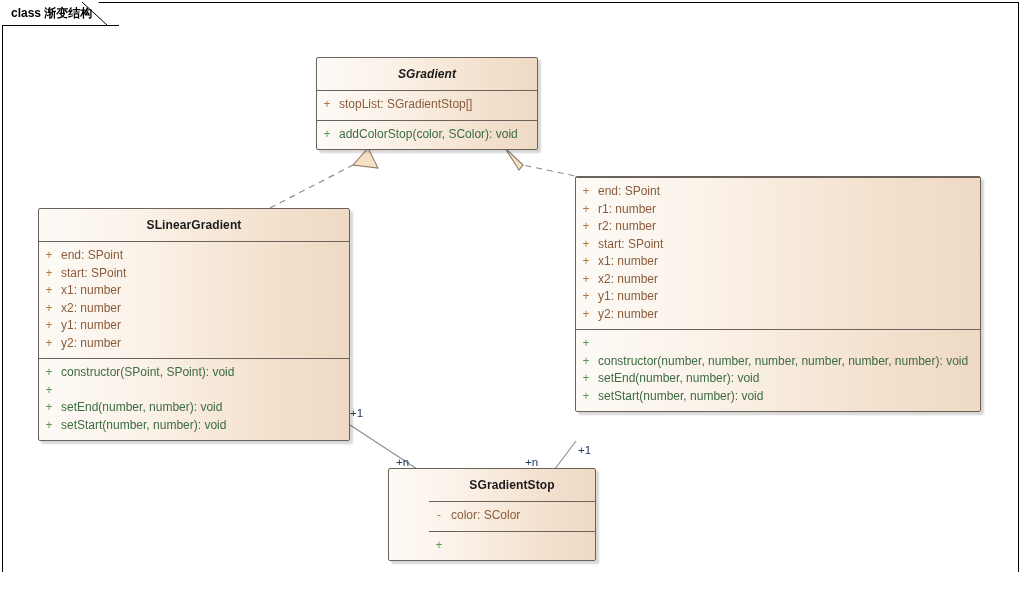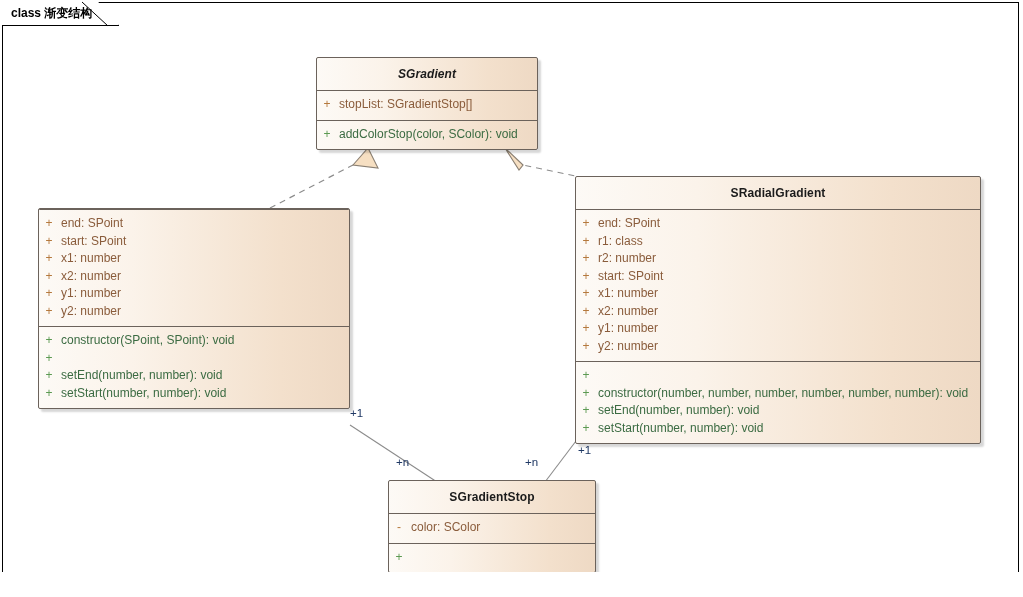--- a/index.html
+++ b/index.html
@@ -189,20 +189,21 @@
     <div class="uml-sep"></div>
     <div class="uml-section">
       <div class="uml-row oper">
         <span class="uml-vis">+</span>
         <span class="uml-text">addColorStop(color, SColor): void</span>
       </div>
     </div>
   </div>
 
   <div class="uml-class" style="left:38px; top:208px; width:312px;">
+    <div class="uml-header">SLinearGradient</div>
     <div class="uml-sep"></div>
     <div class="uml-section">
       <div class="uml-row attr">
         <span class="uml-vis">+</span>
         <span class="uml-text">end: SPoint</span>
       </div>
       <div class="uml-row attr">
         <span class="uml-vis">+</span>
         <span class="uml-text">start: SPoint</span>
       </div>
@@ -237,30 +238,29 @@
         <span class="uml-text">setEnd(number, number): void</span>
       </div>
       <div class="uml-row oper">
         <span class="uml-vis">+</span>
         <span class="uml-text">setStart(number, number): void</span>
       </div>
     </div>
   </div>
 
   <div class="uml-class" style="left:575px; top:176px; width:406px;">
-    <div class="uml-header">SRadialGradient</div>
     <div class="uml-sep"></div>
     <div class="uml-section">
       <div class="uml-row attr">
         <span class="uml-vis">+</span>
         <span class="uml-text">end: SPoint</span>
       </div>
       <div class="uml-row attr">
         <span class="uml-vis">+</span>
-        <span class="uml-text">r1: class</span>
+        <span class="uml-text">r1: number</span>
       </div>
       <div class="uml-row attr">
         <span class="uml-vis">+</span>
         <span class="uml-text">r2: number</span>
       </div>
       <div class="uml-row attr">
         <span class="uml-vis">+</span>
         <span class="uml-text">start: SPoint</span>
       </div>
       <div class="uml-row attr">
@@ -293,21 +293,21 @@
         <span class="uml-vis">+</span>
         <span class="uml-text">setEnd(number, number): void</span>
       </div>
       <div class="uml-row oper">
         <span class="uml-vis">+</span>
         <span class="uml-text">setStart(number, number): void</span>
       </div>
     </div>
   </div>
 
-  <div class="uml-class" style="left:388px; top:480px; width:208px;">
+  <div class="uml-class" style="left:388px; top:468px; width:208px;padding-left:40px;">
     <div class="uml-header">SGradientStop</div>
     <div class="uml-sep"></div>
     <div class="uml-section">
       <div class="uml-row attr">
         <span class="uml-vis">-</span>
         <span class="uml-text">color: SColor</span>
       </div>
     </div>
     <div class="uml-sep"></div>
     <div class="uml-section">

